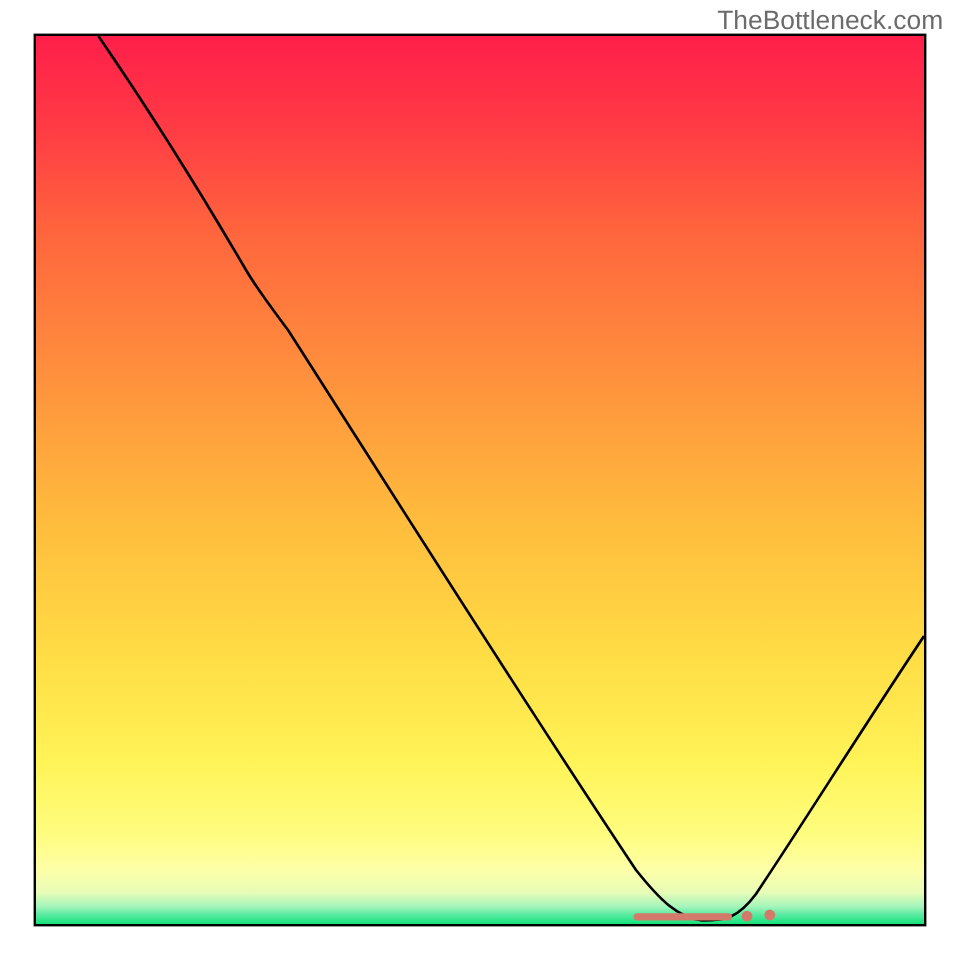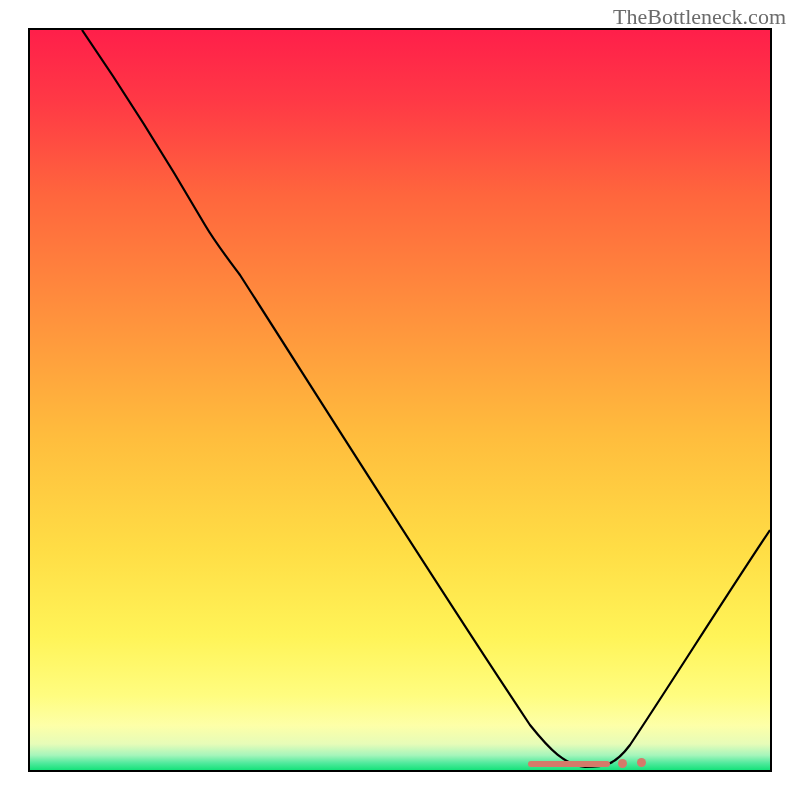--- a/index.html
+++ b/index.html
@@ -7,21 +7,20 @@
     padding: 0;
     width: 800px;
     height: 800px;
     background: #ffffff;
     font-family: Arial, Helvetica, sans-serif;
   }
   .container {
     position: relative;
     width: 800px;
     height: 609px;
-    font-family: Liberation Serif, serif;
   }
   .watermark {
     position: absolute;
     top: 4px;
     right: 14px;
     font-size: 22px;
     font-weight: 500;
     color: #6b6b6b;
     letter-spacing: 0;
   }

